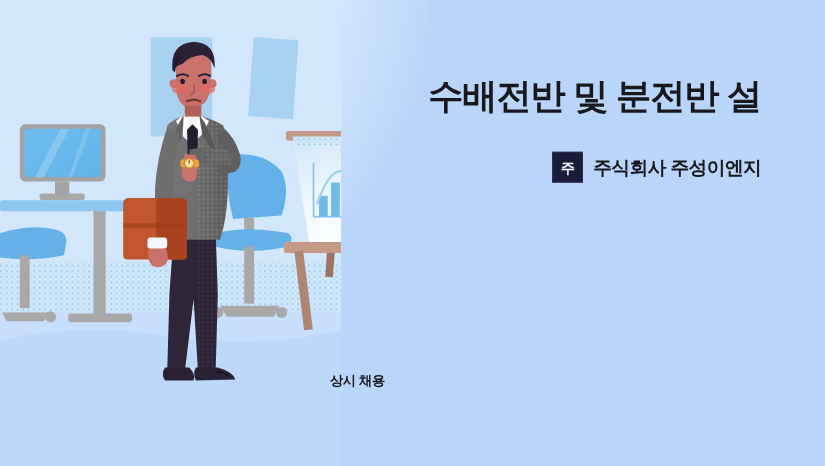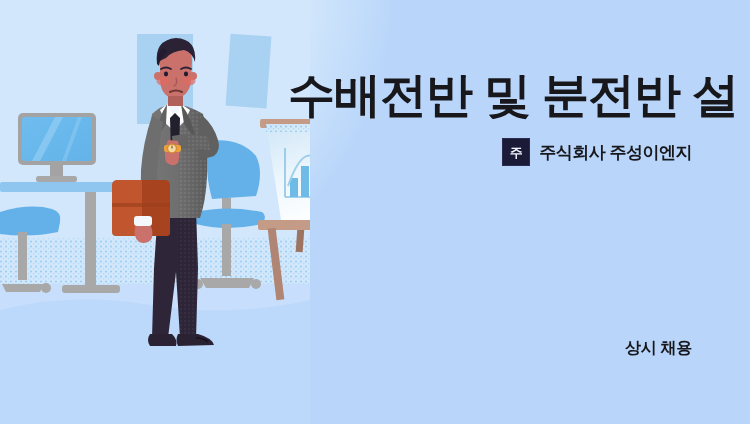--- a/index.html
+++ b/index.html
@@ -37,24 +37,24 @@
   .scene {
     position:absolute; left:0; top:0;
     width:310px; height:424px;
     overflow:hidden;
   }
   .scene svg { display:block; }
 
   
   .headline {
     position:absolute;
-    left:288px; top:70px;
+    left:300px; top:70px;
     width:392px;
     text-align:right;
-    font-size:47px;
+    font-size:32px;
     font-weight:bold;
     letter-spacing:-1px;
     color:#17171c;
     line-height:1.08;
     white-space:nowrap;
   }
   .company-row {
     position:absolute;
     left:300px; top:138px;
     width:392px;
@@ -80,22 +80,22 @@
     font-size:17px;
     font-weight:bold;
     color:#17171c;
     letter-spacing:-0.5px;
     white-space:nowrap;
   }
   .recruit {
     position:absolute;
     left:300px; top:338px;
     width:392px;
-    text-align:right;
-    font-size:16px;
+    text-align:left;
+    font-size:12px;
     font-weight:bold;
     color:#17171c;
     letter-spacing:-0.3px;
     white-space:nowrap;
   }
 </style>
 </head>
 <body>
 
 <div id="banner">

